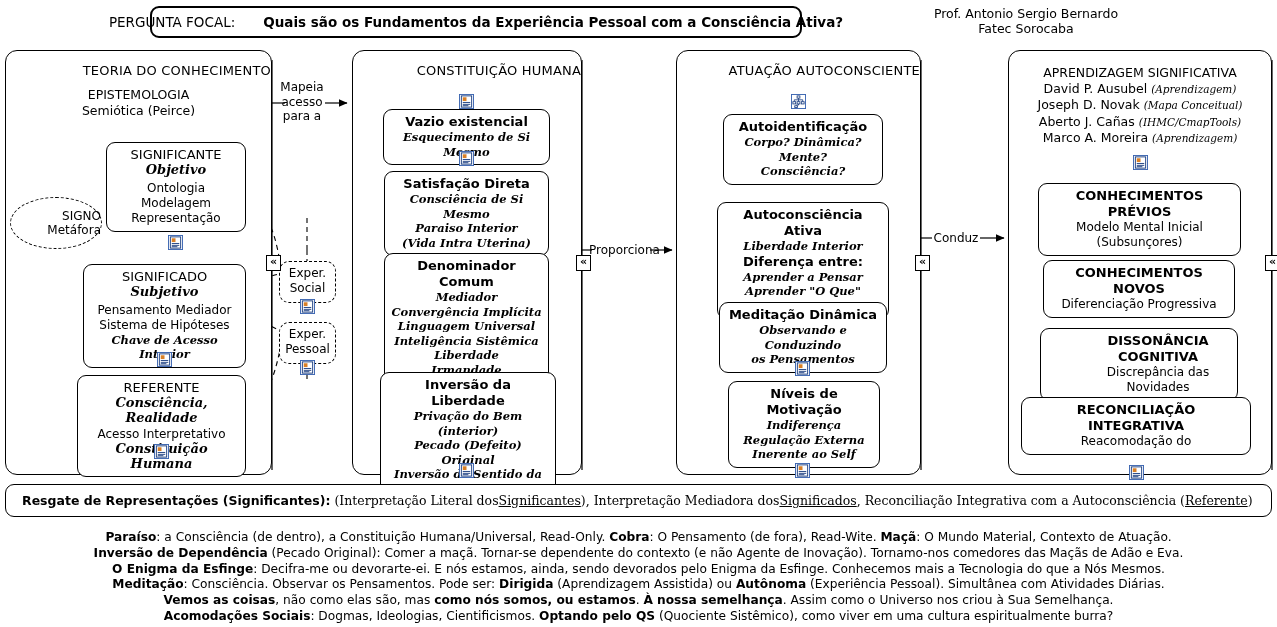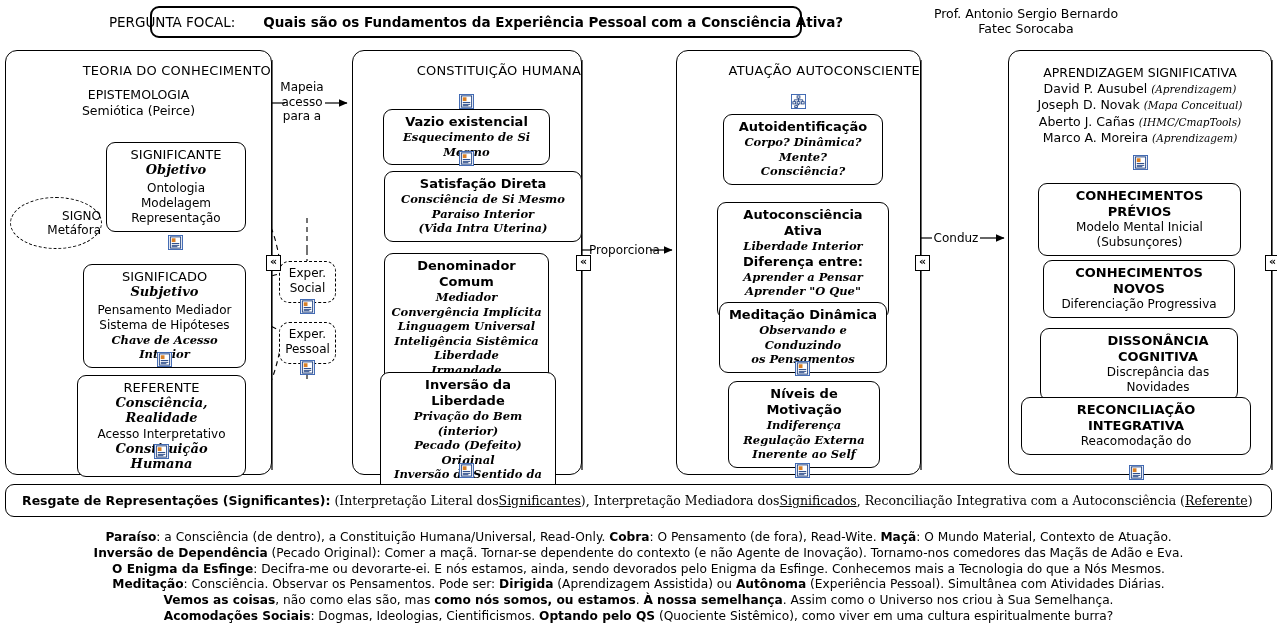--- a/index.html
+++ b/index.html
@@ -288,21 +288,21 @@
   <svg class="res-icon" viewBox="0 0 16 16">
       <rect x="0.5" y="0.5" width="15" height="15" fill="#fff" stroke="#3a64b0" stroke-width="1"></rect>
       <rect x="2.5" y="2" width="11" height="12" fill="#fff" stroke="#1b3e80" stroke-width="1"></rect>
       <rect x="4" y="3.5" width="4" height="4" fill="#d98026"></rect>
       <rect x="4" y="8.5" width="8" height="1" fill="#1b3e80"></rect>
       <rect x="4" y="10.5" width="8" height="1" fill="#1b3e80"></rect>
       <rect x="4" y="12" width="6" height="1" fill="#1b3e80"></rect>
     </svg>
 </div>
 
-<div class="abs node" style="left:384px;top:171px;width:198px;">
+<div class="abs node" style="left:384px;top:171px;width:165px;">
   <div class="n-title">Satisfação Direta</div>
   <div class="n-italic">Consciência de Si Mesmo</div>
   <div class="n-italic">Paraiso Interior</div>
   <div class="n-italic">(Vida Intra Uterina)</div>
 </div>
 
 <div class="abs node" style="left:384px;top:253px;width:165px;">
   <div class="n-title">Denominador Comum</div>
   <div class="n-italic">Mediador</div>
   <div class="n-italic">Convergência Implícita</div>

